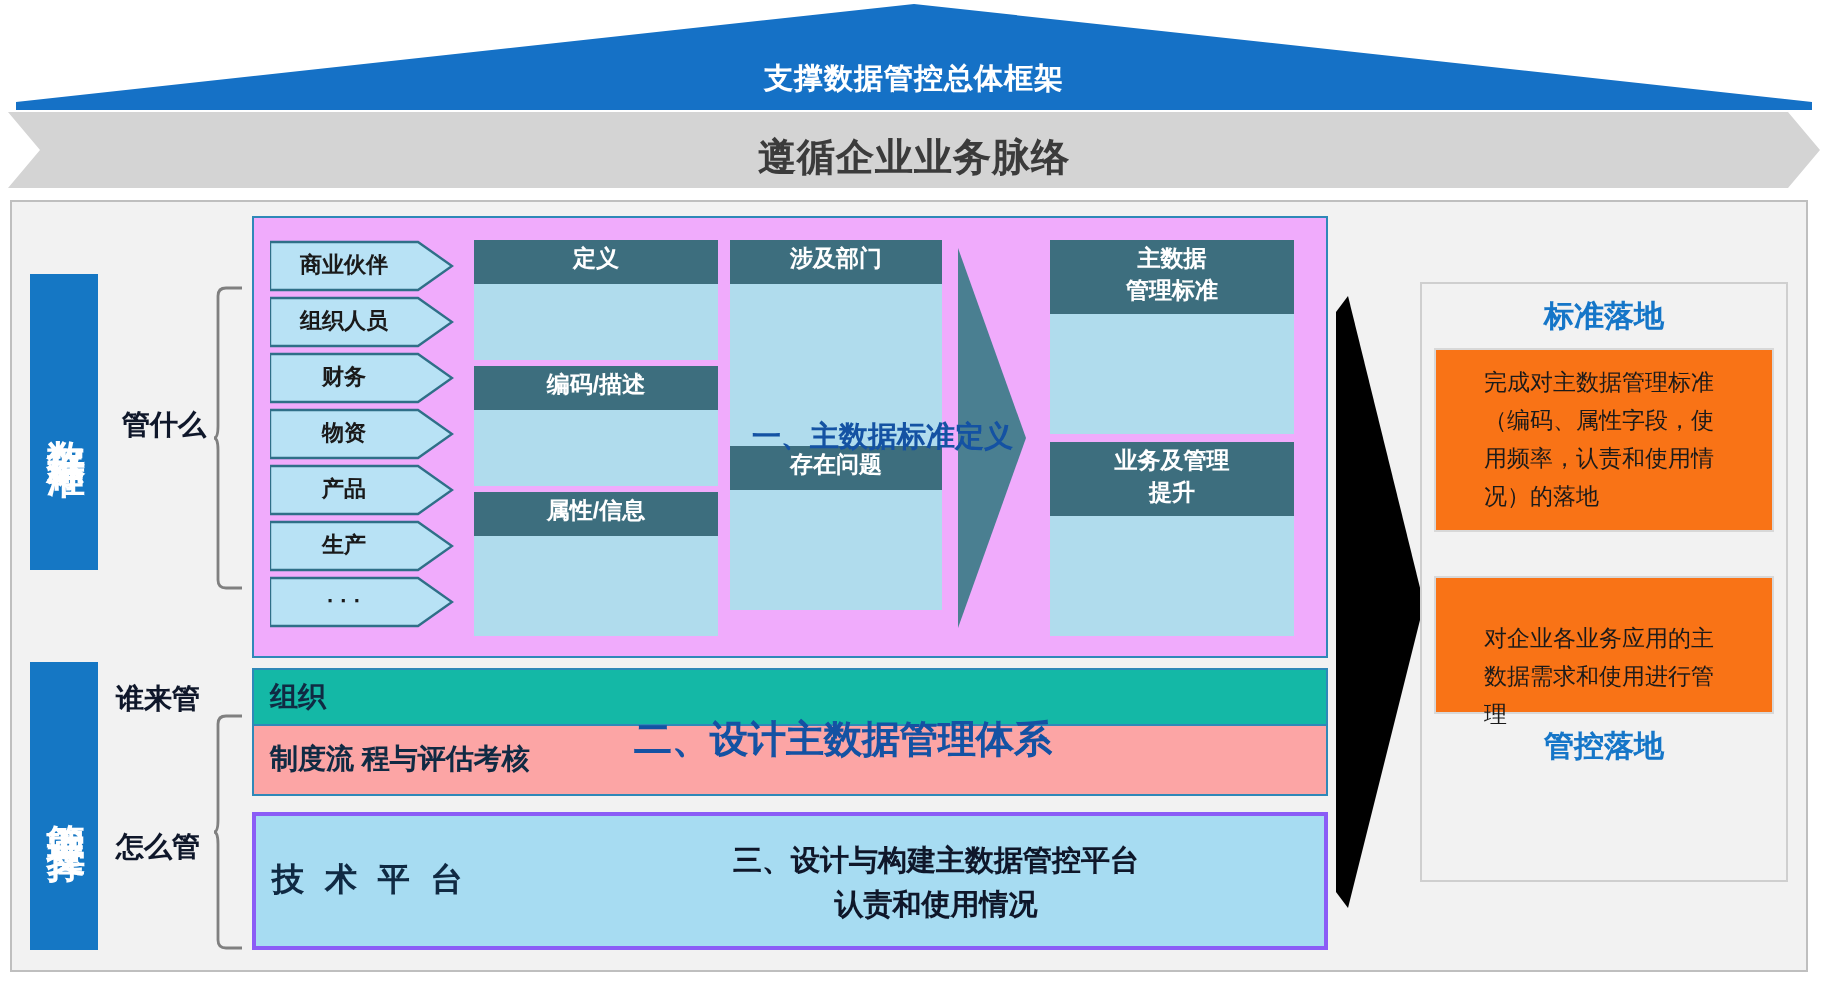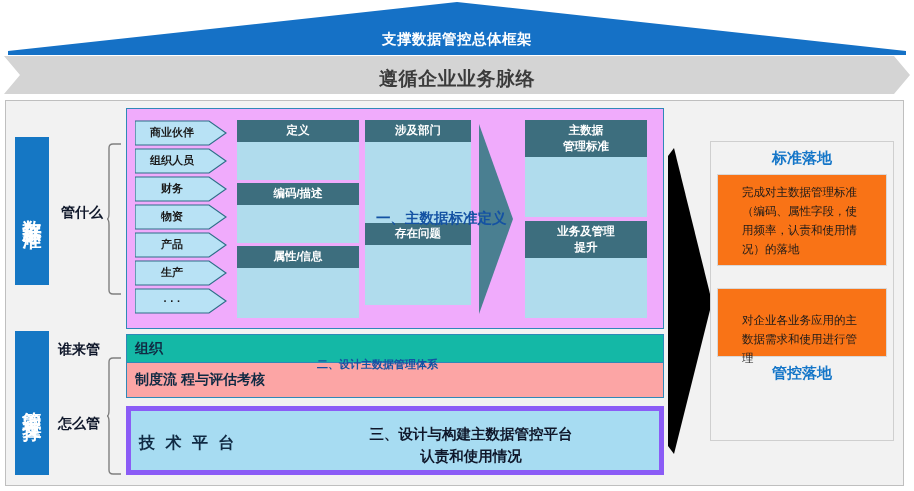--- a/index.html
+++ b/index.html
@@ -69,29 +69,29 @@
        color:#1452a3;font-size:14.5px;font-weight:bold;white-space:nowrap;z-index:5;margin-left:37px;}
 
   #bigchev{position:absolute;left:352px;top:11px;width:44px;height:198px;}
 
   
   #row-org{position:absolute;left:120px;top:233px;width:538px;height:29px;
        background:#14b8a6;border:1px solid #2f88b8;box-sizing:border-box;}
   #row-proc{position:absolute;left:120px;top:262px;width:538px;height:35px;
        background:#fca5a5;border:1px solid #2f88b8;border-top:none;box-sizing:border-box;}
   #row-tech{position:absolute;left:120px;top:305px;width:538px;height:69px;
-       background:#a7dcf2;border:5px solid #8b5cf6;box-sizing:border-box;}
+       background:#a7dcf2;border:2px solid #8b5cf6;box-sizing:border-box;}
 
   .rowlbl{position:absolute;left:8px;color:#102a43;font-weight:bold;}
   #lbl-org{top:5px;font-size:14px;}
   #lbl-proc{top:8px;font-size:14px;}
   #lbl-tech{top:22px;font-size:16px;letter-spacing:3px;}
 
   #title2{position:absolute;left:190px;top:-6px;color:#1452a3;
-       font-size:11px;font-weight:bold;white-space:nowrap;}
+       font-size:19px;font-weight:bold;white-space:nowrap;}
   #title3{position:absolute;left:160px;top:12px;width:360px;text-align:center;
        color:#0f172a;font-size:14.5px;font-weight:bold;line-height:1.55;}
 
   
   #blackchev{position:absolute;left:660px;top:45px;width:50px;height:310px;}
 
   
   #outcome{position:absolute;left:704px;top:40px;width:184px;height:300px;
        background:#f2f2f2;border:1px solid #cfcfcf;box-sizing:border-box;}
   .oc-title{color:#1576c8;font-size:15px;font-weight:bold;text-align:center;

